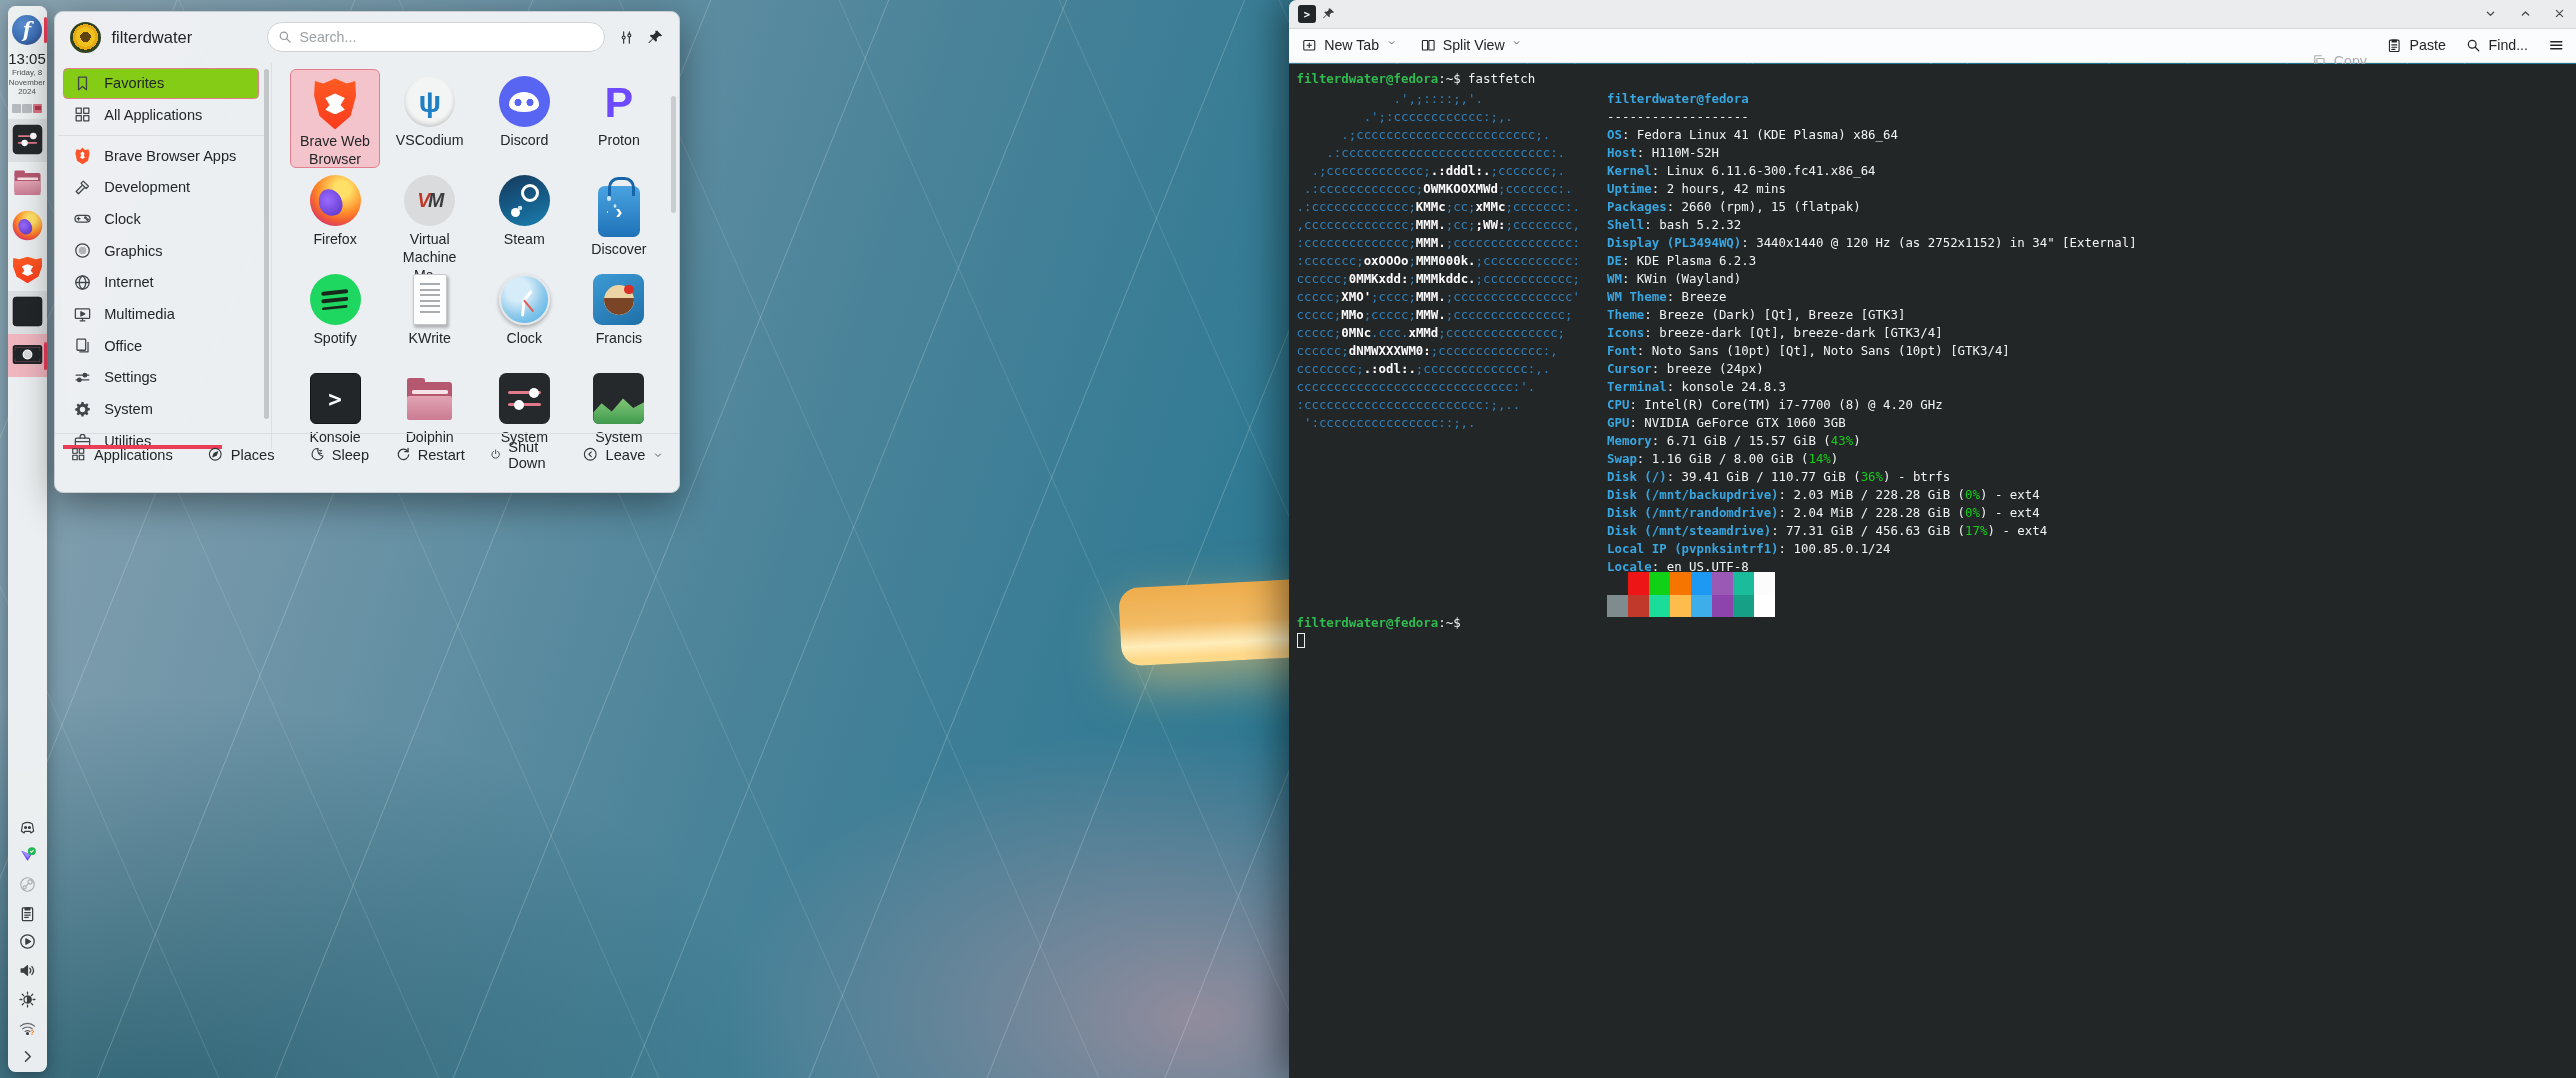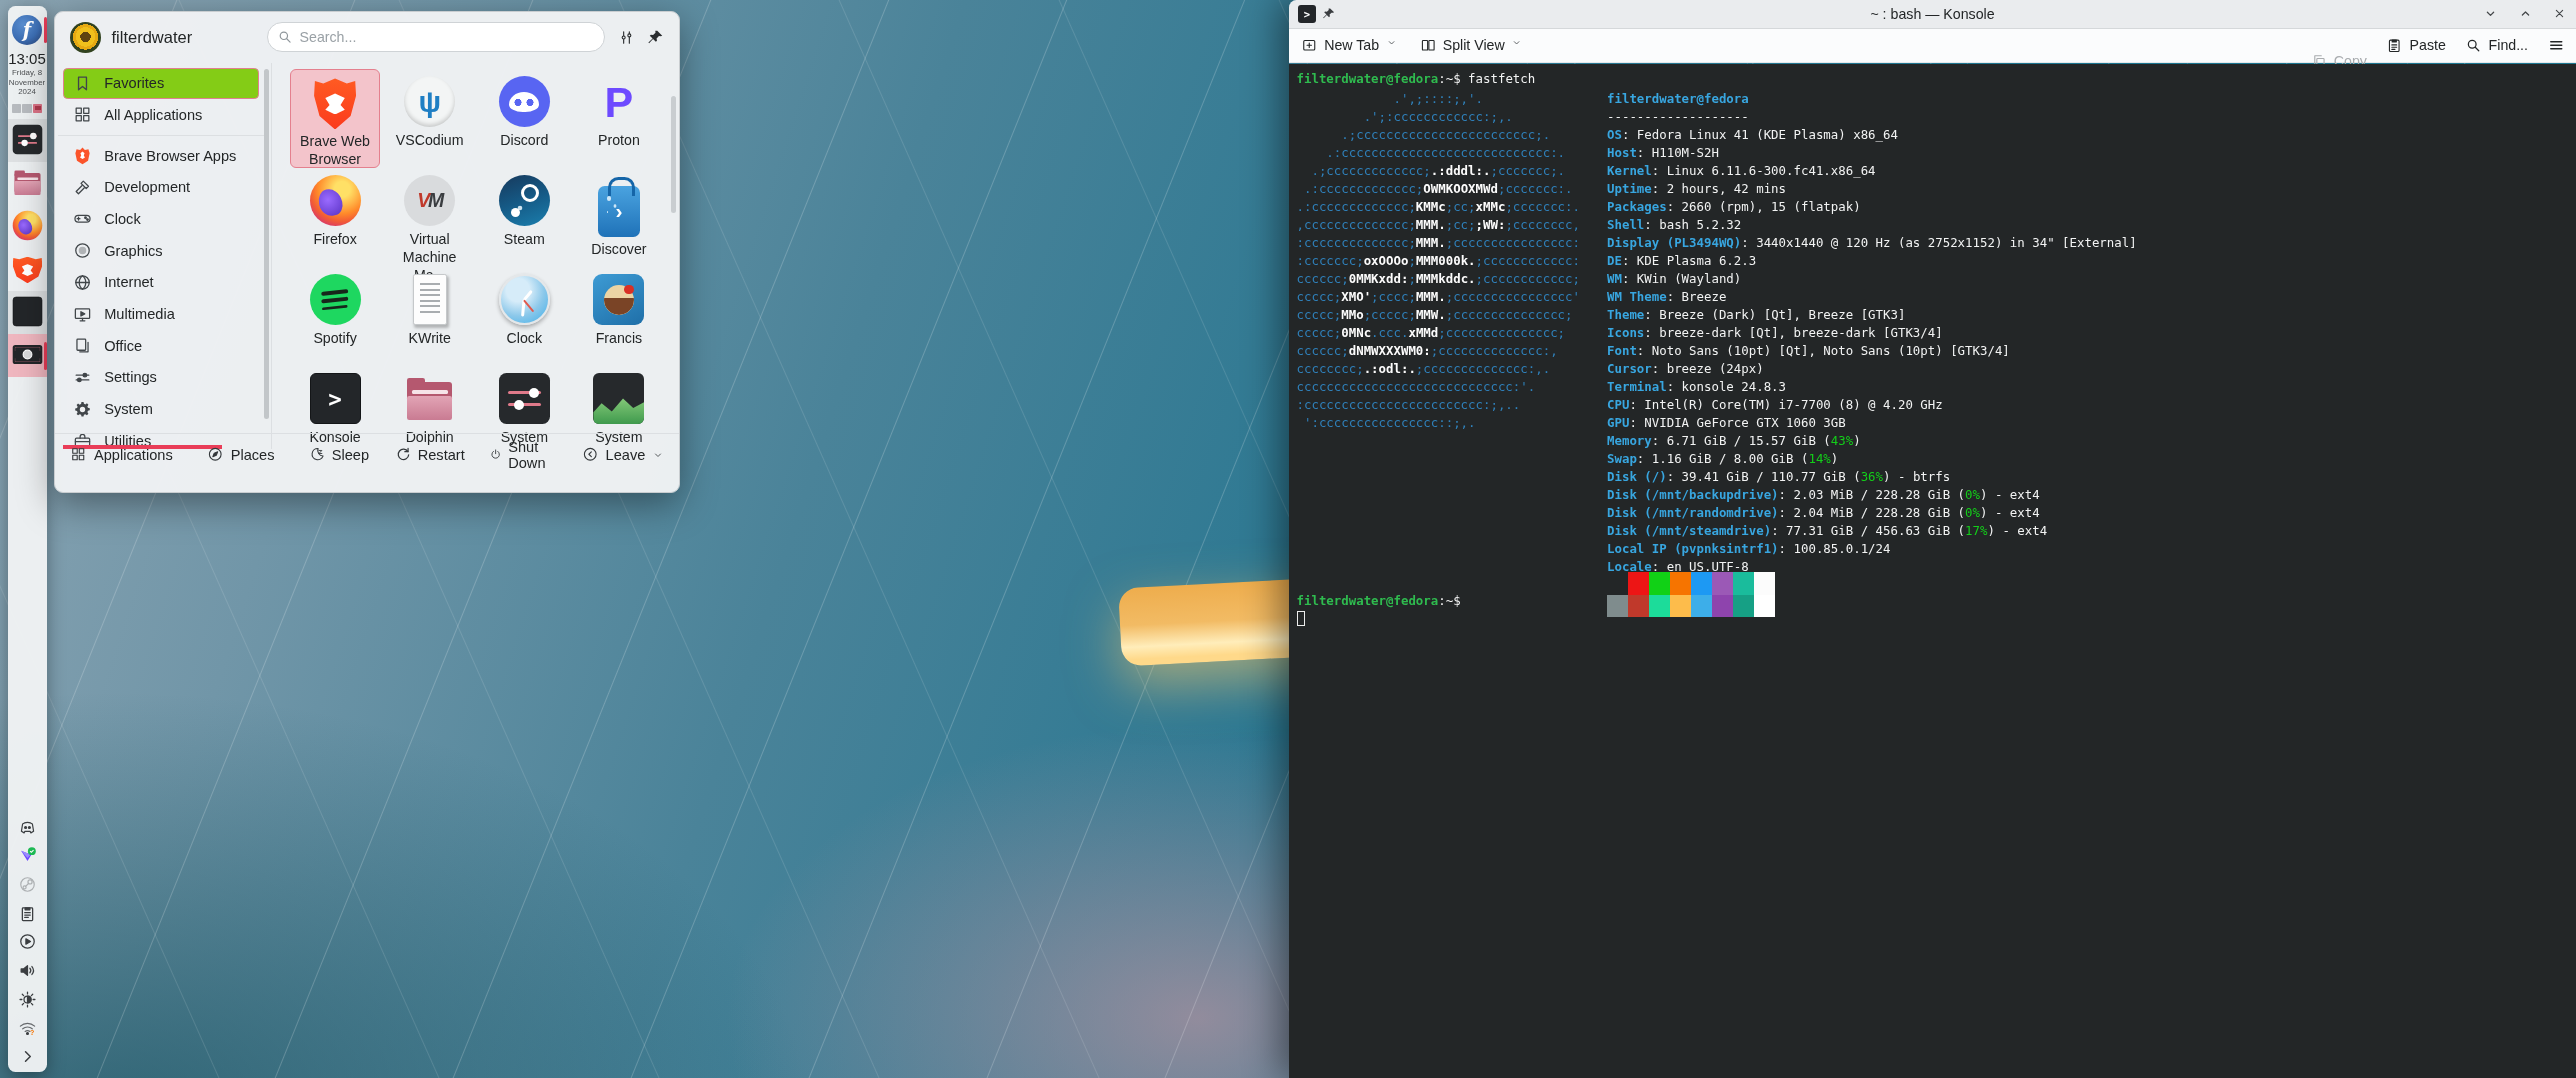--- a/index.html
+++ b/index.html
@@ -188,21 +188,21 @@
   .t-txt { color:#f2f3f3; }
   .t-lab { color:#38a6e0; font-weight:bold; }
   .t-grn { color:#13ce19; }
   .t-b { color:#2f81bb; }
   .t-w { color:#fcfcfc; font-weight:bold; }
   #term-prompt1 { position:absolute; left:7.5px; top:6px; white-space:pre; }
   #term-art { position:absolute; left:7.5px; top:25.5px; white-space:pre; }
   #term-info { position:absolute; left:318px; top:25.5px; white-space:pre; }
   #term-palette { position:absolute; left:318px; top:508px; line-height:0; }
   #term-palette .sw { display:inline-block; width:21px; height:22.5px; }
-  #term-prompt2 { position:absolute; left:7.5px; top:528px; white-space:pre; }
+  #term-prompt2 { position:absolute; left:7.5px; top:550px; white-space:pre; }
   .t-cursor { display:inline-block; width:8.2px; height:15px; border:1.5px solid #eceded; vertical-align:-3px; }
 </style>
 </head>
 <body>
 
 <div id="wallpaper">
   <div id="slab"></div>
 </div>
 
 <div id="panel">
@@ -625,21 +625,20 @@
 </div>
 
 <div id="konsole">
   <div class="k-titlebar">
     <div class="k-appicon">&gt;</div>
     <span class="svgi k-pin" id="title-pin-icon">
         <svg viewBox="0 0 24 24" fill="currentColor">
           <path d="M14.5 2.5l7 7-2 .8-2.6-.3-3.4 3.4.6 3.1-1.6 1.6-4-4L3 20l-1-1 5.9-5.5-4-4L5.5 8l3.1.6 3.4-3.4-.3-2.6z"></path>
         </svg>
       </span>
-    <div class="k-title">~ : bash — Konsole</div>
     <div class="k-winbtns">
       <span class="svgi" id="btn-min">
           <svg viewBox="0 0 24 24" fill="none" stroke="currentColor" stroke-width="1.6" stroke-linecap="round" stroke-linejoin="round">
             <path d="M7 10l5 5 5-5" stroke-width="2"></path>
           </svg>
         </span>
       <span class="svgi" id="btn-max">
           <svg viewBox="0 0 24 24" fill="none" stroke="currentColor" stroke-width="1.6" stroke-linecap="round" stroke-linejoin="round">
             <path d="M7 14.5l5-5 5 5" stroke-width="2"></path>
           </svg>

